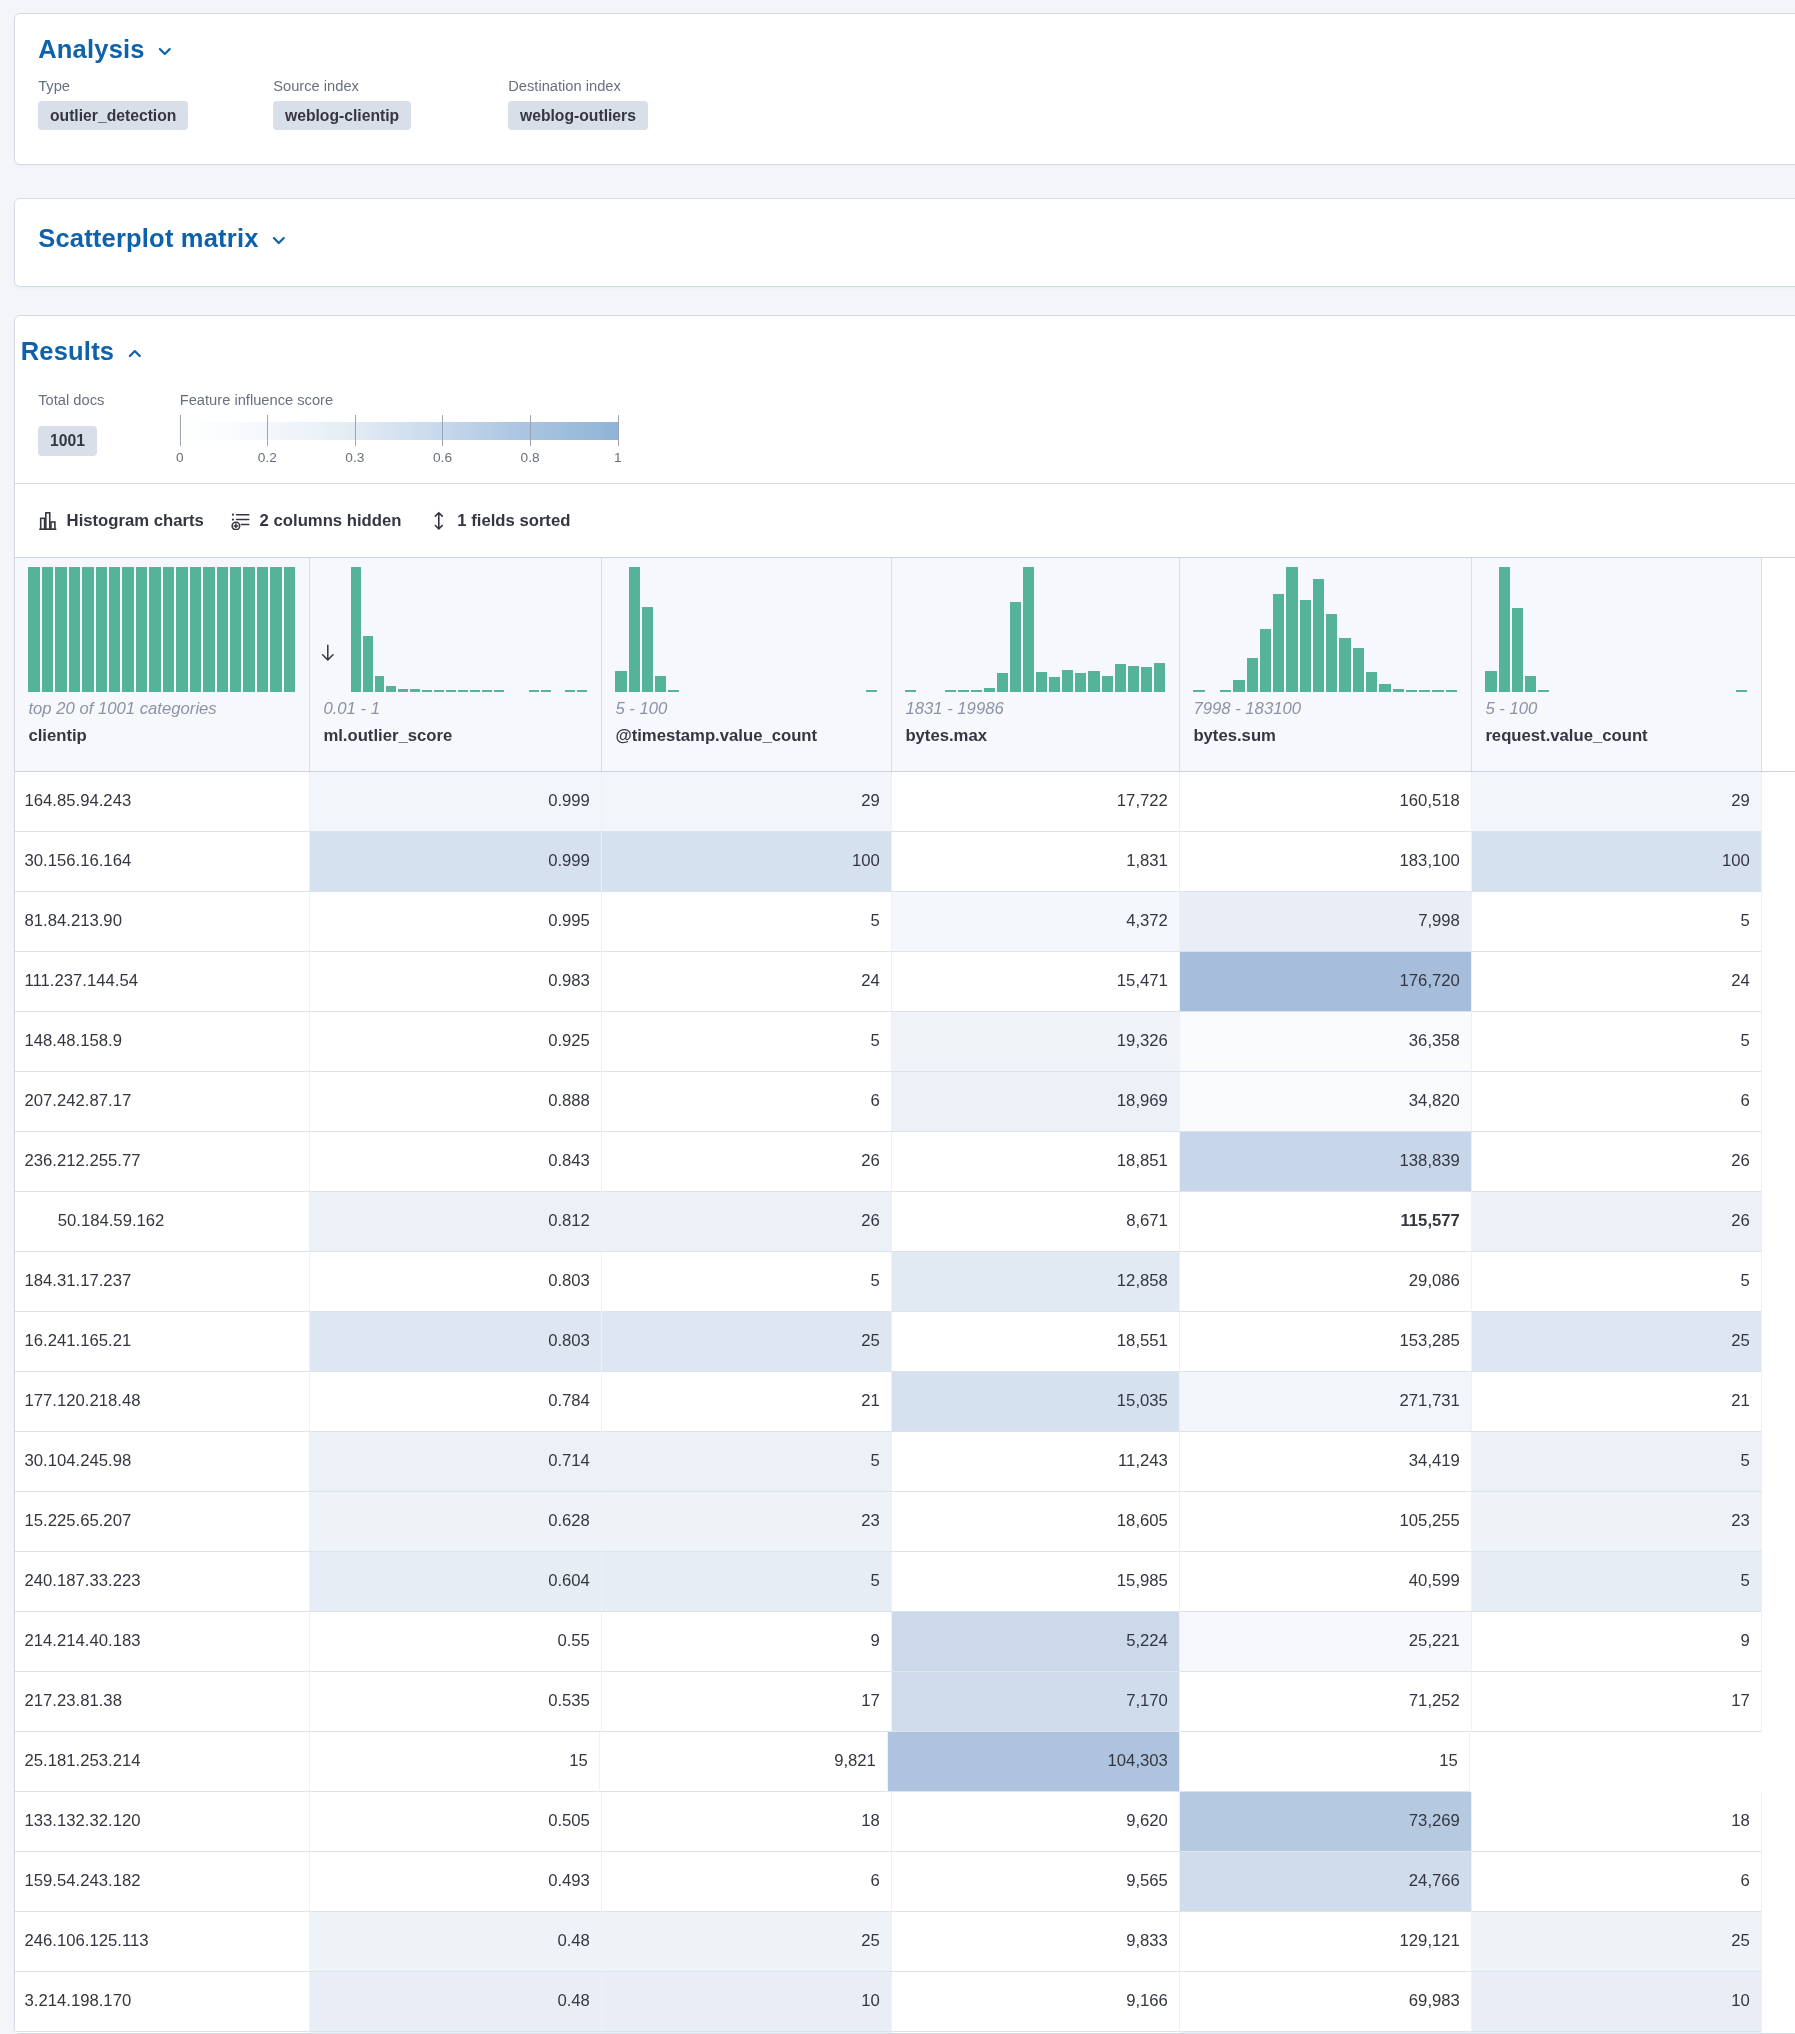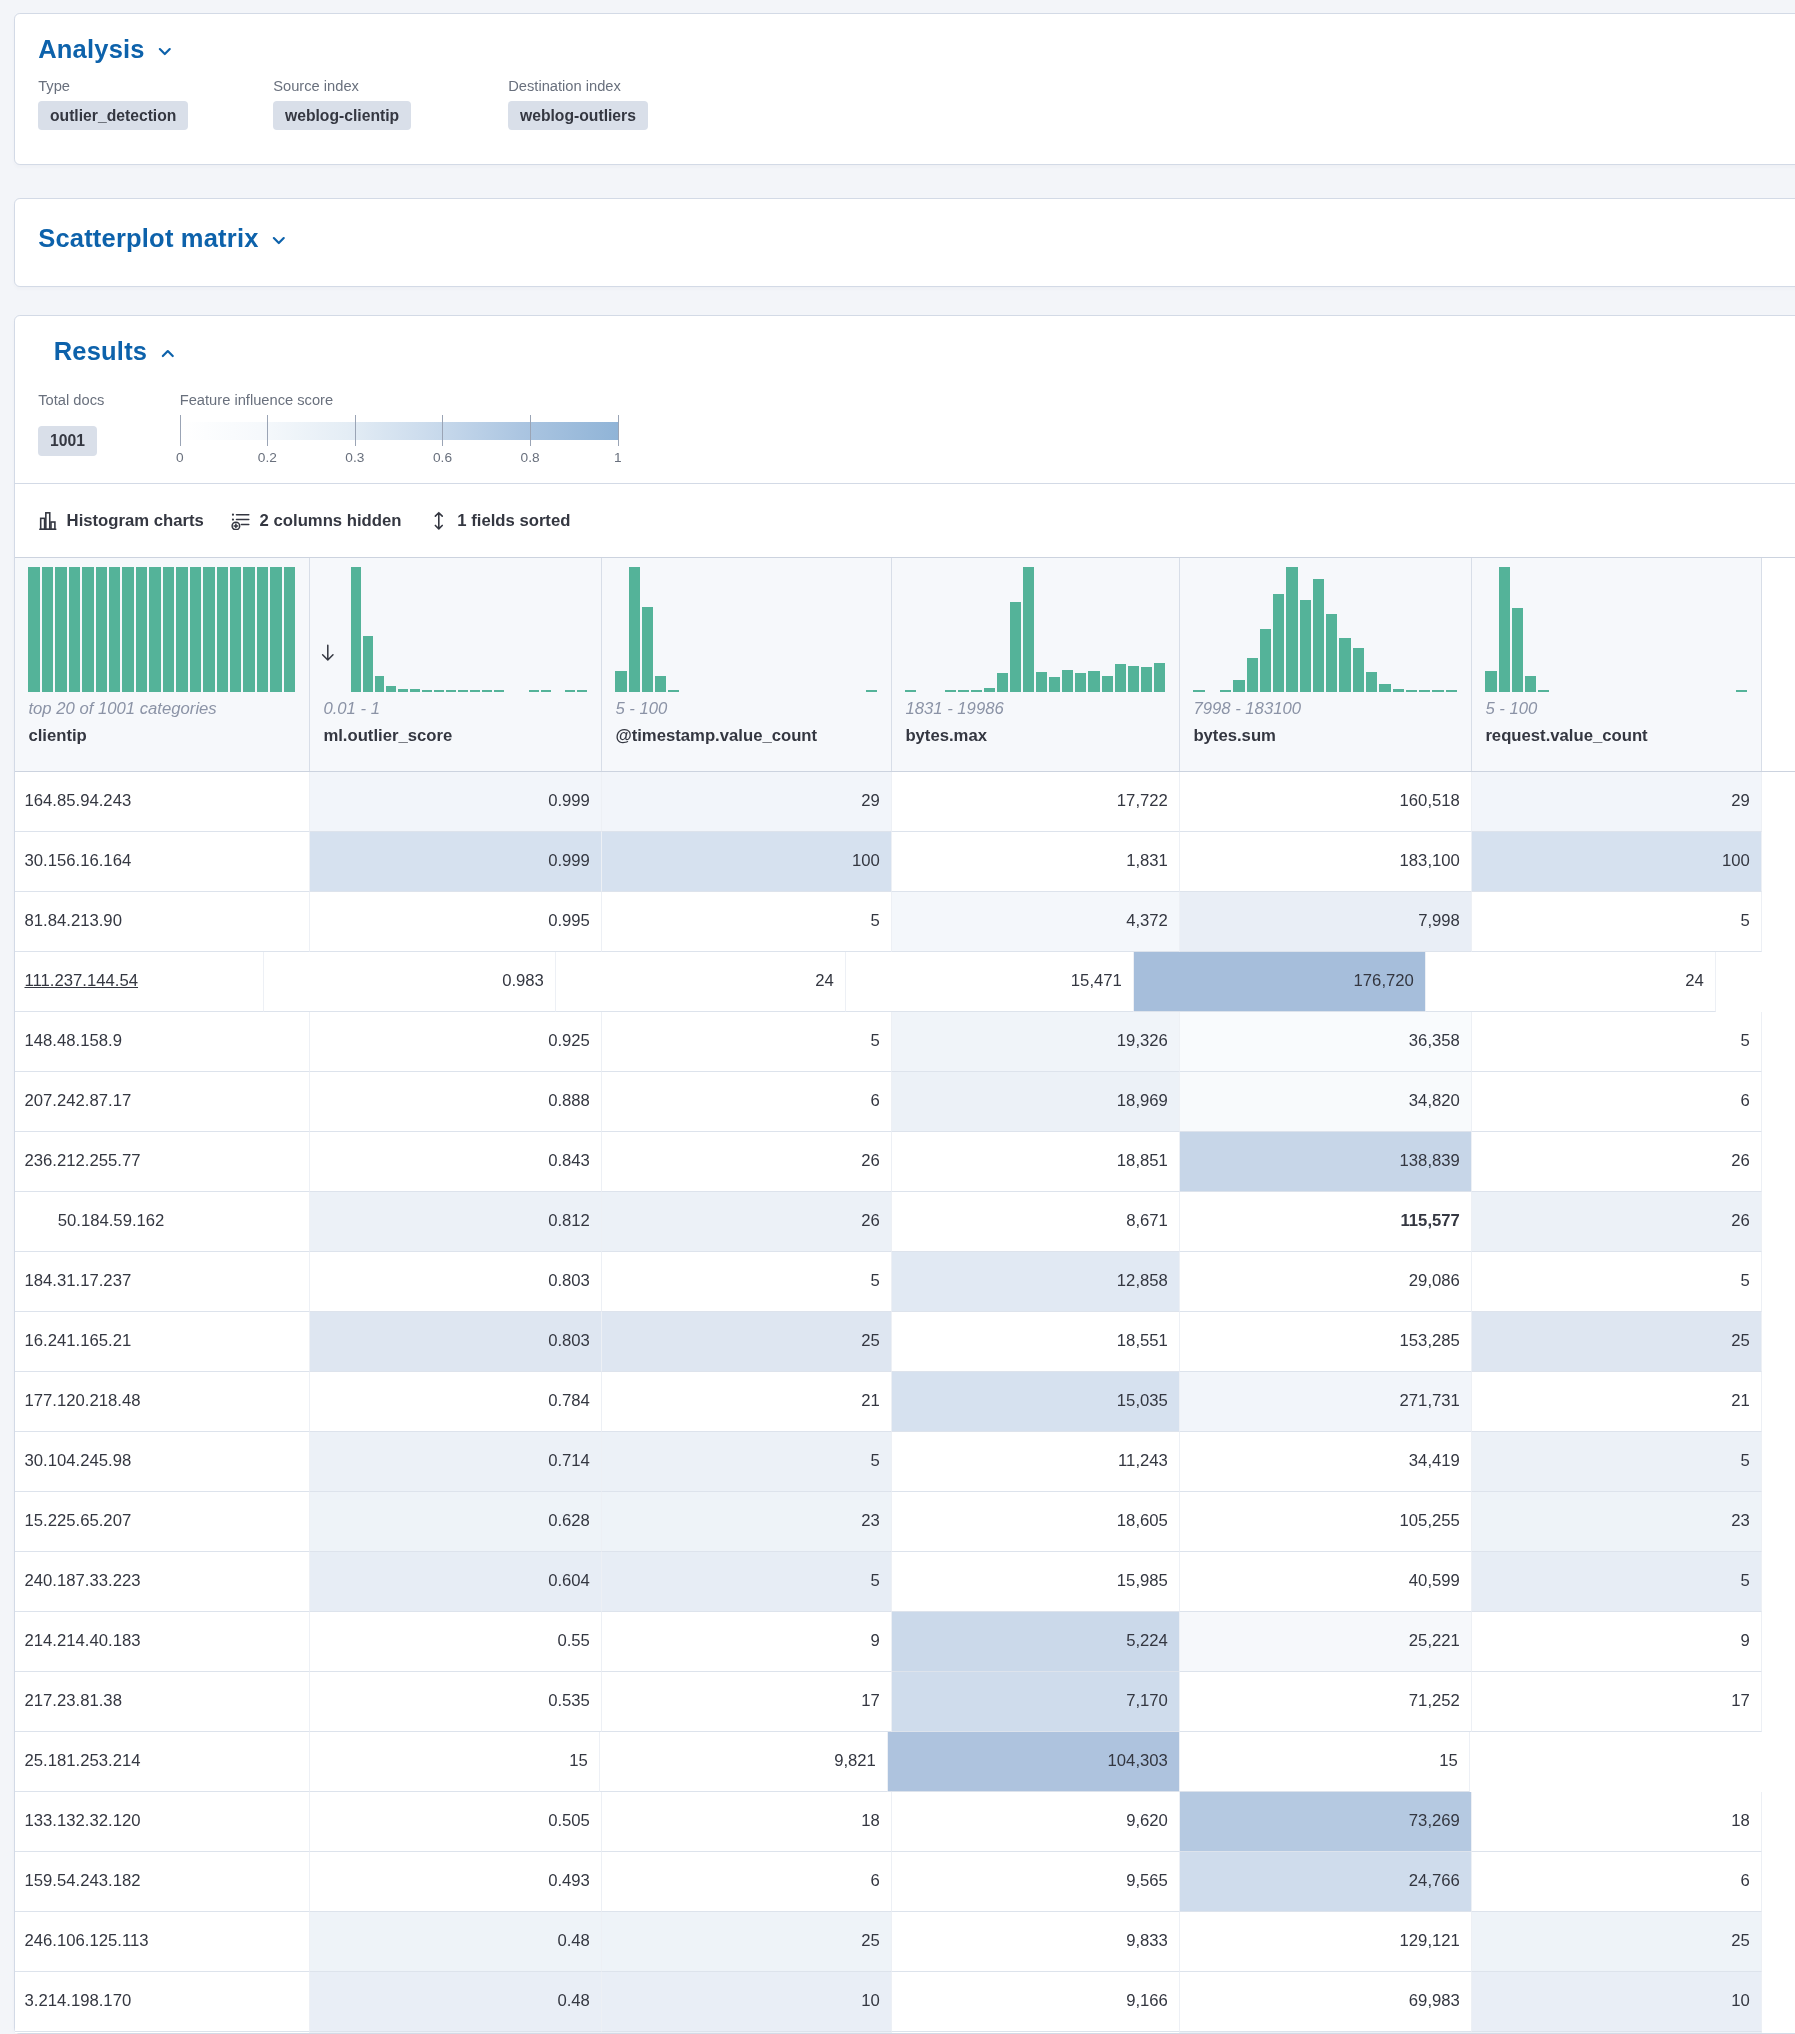--- a/index.html
+++ b/index.html
@@ -17,21 +17,21 @@
   .panel-title span { font-size:25.5px; font-weight:600; color:#0d62ab; letter-spacing:0.2px; }
   .chev { width:17.6px; height:17.6px; margin-top:3.9px; }
 
   .fields-row { display:flex; margin-top:13.7px; }
   .field { width:235px; }
   .field-label { font-size:14.7px; color:#69707d; margin-bottom:6.9px; }
   .badge { display:inline-block; background:#d9dfe9; color:#343741; font-size:15.7px;
            font-weight:600; border-radius:3.9px; padding:5.9px 11.8px; line-height:17.6px; }
 
   
-  .r-title { position:absolute; top:21.6px; left:39px; }
+  .r-title { position:absolute; top:21.6px; left:6px; }
   .total-docs { position:absolute; top:76px; left:23.5px; }
   .meta-label { font-size:14.7px; color:#69707d; }
   .total-docs .badge { margin-top:18.6px; }
 
   .legend { position:absolute; top:76px; left:165px; width:438px; }
   .legend-bar { position:relative; margin-top:14.7px; height:17.6px;
     background:linear-gradient(to right,#ffffff,#f6f9fc 18%,#e4edf5 38%,#c9daec 58%,#abc5e1 78%,#90b4d7 100%); }
   .legend-tick { position:absolute; top:-6.9px; width:1px; height:31px; background:#9aa4b5; }
   .legend-num { position:absolute; top:28px; transform:translateX(-50%); font-size:13.7px; color:#69707d; }
 
@@ -339,21 +339,21 @@
         </div>
         <div class="grid-row">
           <div class="cell txt" style="width: 295px;">81.84.213.90</div>
           <div class="cell num" style="width: 292px;">0.995</div>
           <div class="cell num" style="width: 290px;">5</div>
           <div class="cell num" style="width: 288px; background: rgba(70, 119, 180, 0.06);">4,372</div>
           <div class="cell num" style="width: 292px; background: rgba(70, 119, 180, 0.12);">7,998</div>
           <div class="cell num" style="width: 290px;">5</div>
         </div>
         <div class="grid-row">
-          <div class="cell txt" style="width: 249px; text-decoration: underline;">111.237.144.54</div>
+          <div class="cell txt" style="width: 295px;">111.237.144.54</div>
           <div class="cell num" style="width: 292px;">0.983</div>
           <div class="cell num" style="width: 290px;">24</div>
           <div class="cell num" style="width: 288px;">15,471</div>
           <div class="cell num" style="width: 292px; background: rgba(70, 119, 180, 0.48);">176,720</div>
           <div class="cell num" style="width: 290px;">24</div>
         </div>
         <div class="grid-row">
           <div class="cell txt" style="width: 295px;">148.48.158.9</div>
           <div class="cell num" style="width: 292px;">0.925</div>
           <div class="cell num" style="width: 290px;">5</div>

